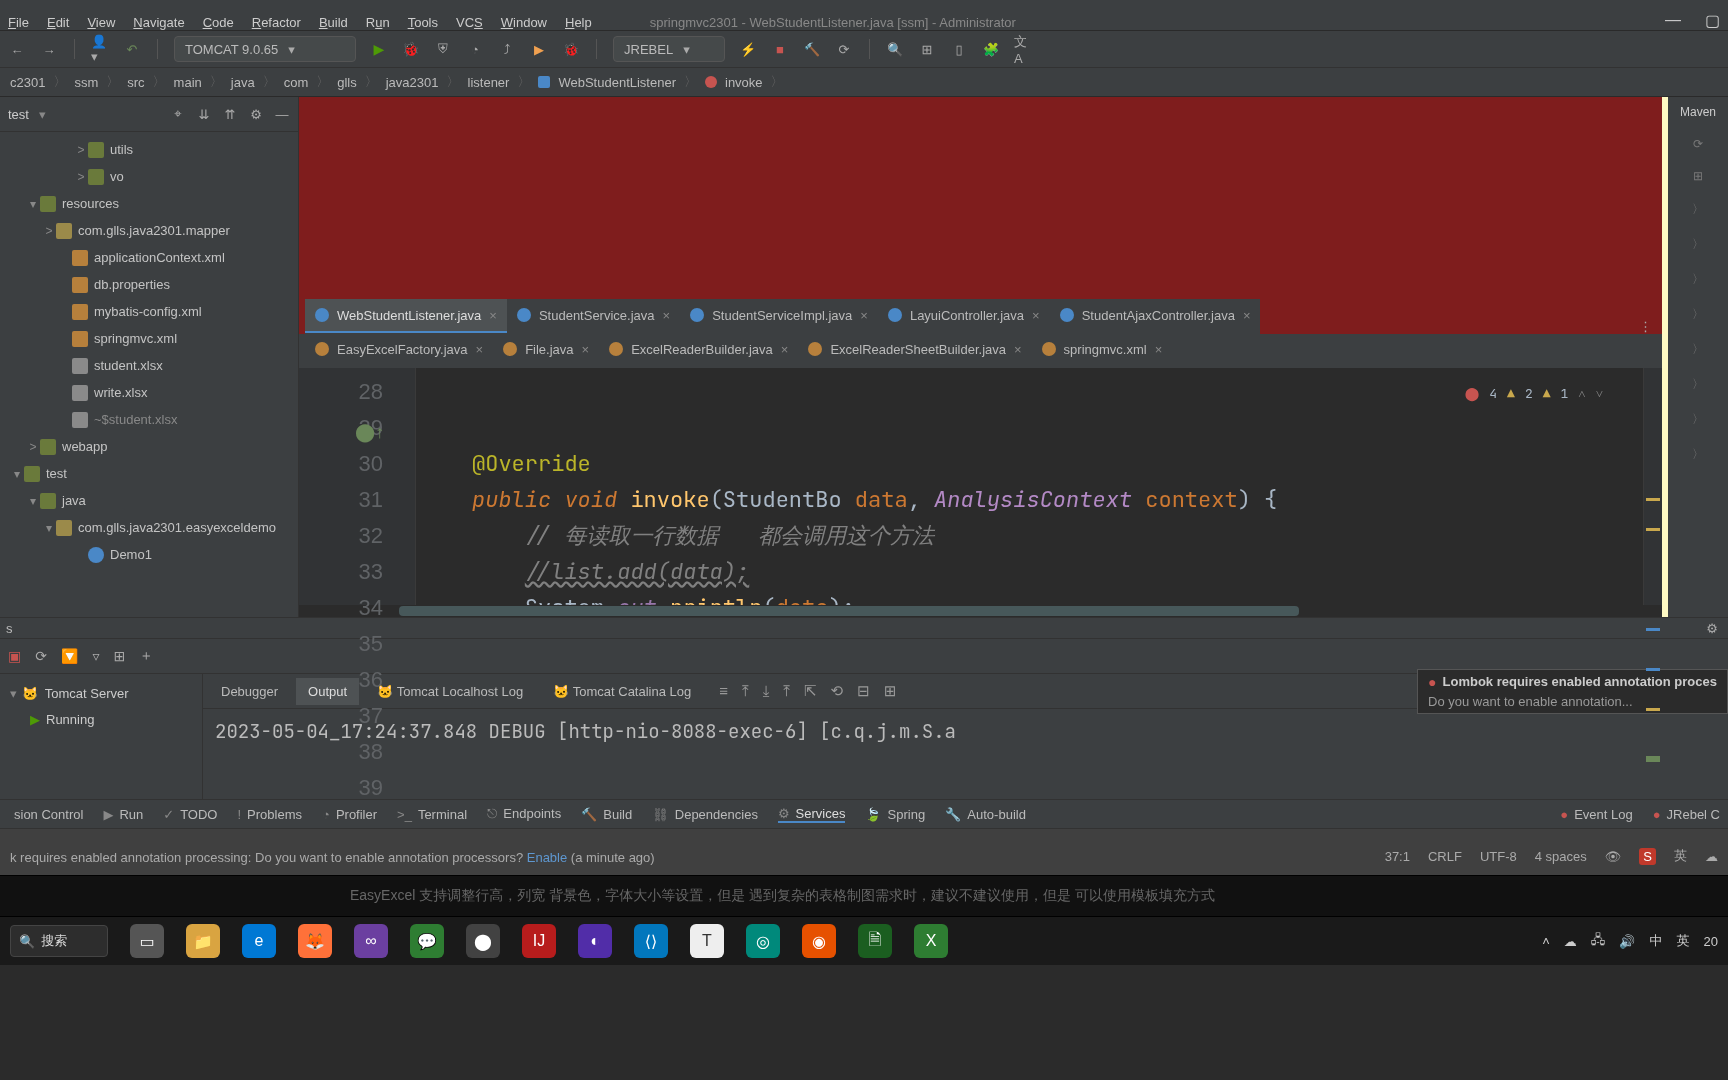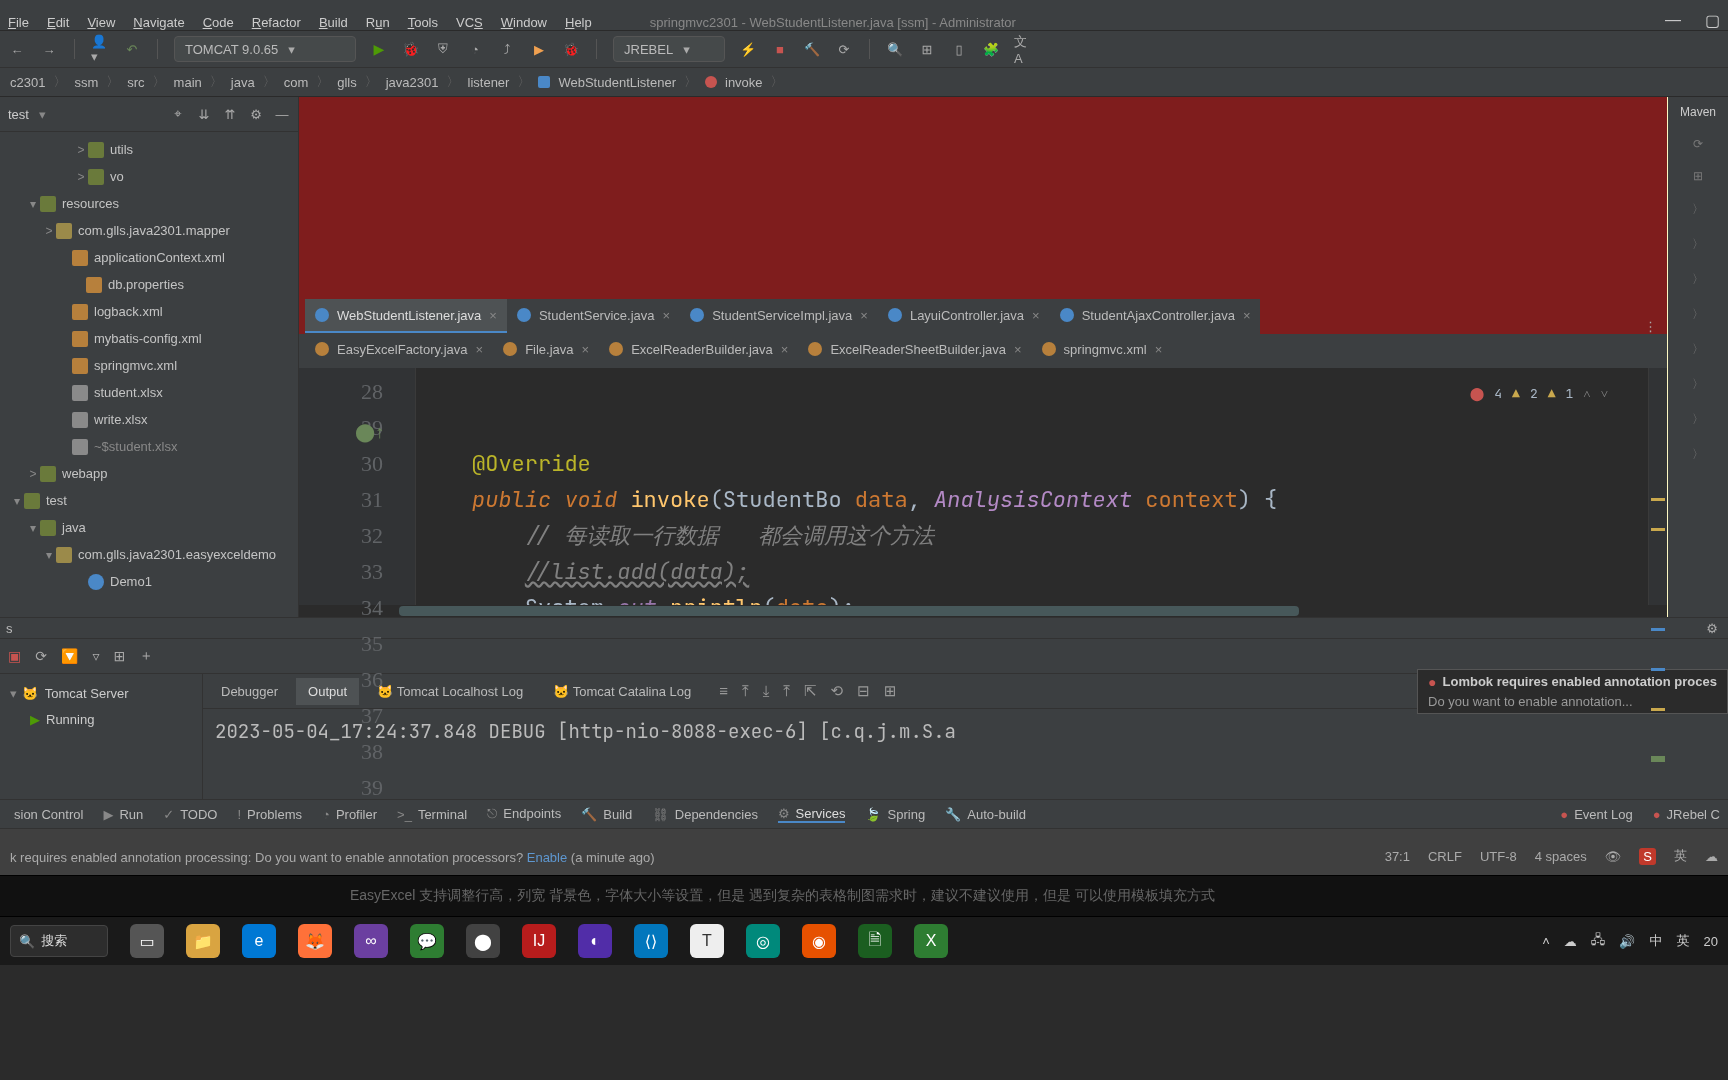--- a/index.html
+++ b/index.html
@@ -44,26 +44,26 @@
   
   .editwrap{flex:1;display:flex;flex-direction:column;background:#2b2b2b;min-width:0}
   .tabrow{display:flex;height:36px;align-items:flex-end;background:#7f1d1d;gap:0;padding-left:6px;flex:1}
   .tab{height:32px;display:flex;align-items:center;padding:0 10px;gap:8px;color:#bbb;background:#3c3f41;border-bottom:3px solid transparent}
   .tab .tico{width:14px;height:14px;border-radius:50%;background:#4a88c7;display:inline-block}
   .tab.active{background:#4e5254;border-bottom-color:#4a88c7;color:#ddd}
   .tab .close{color:#888}
   .tabrow .more{margin-left:auto;color:#aaa;padding-right:10px}
   .tabrow2{display:flex;height:34px;align-items:flex-end;background:#3c3f41;gap:0;padding-left:6px;width:100%}
   
-  .rightcol{width:60px;background:#3c3f41;border-left:1px solid #fef9c3;display:flex;flex-direction:column;align-items:center;gap:18px;padding-top:8px;color:#aaa;font-size:12px}
+  .rightcol{width:60px;background:#3c3f41;border-left:6px solid #fef9c3;display:flex;flex-direction:column;align-items:center;gap:18px;padding-top:8px;color:#aaa;font-size:12px}
   .rightcol .vlabel{writing-mode:horizontal-tb;color:#ccc}
   .rightcol .rchev{color:#777}
   
   .codebox{display:flex;flex:1;position:relative;min-height:0}
-  .gutter{width:84px;background:#313335;text-align:right;padding-right:14px;color:#606366;font-family:Liberation Serif, serif;font-size:22px;line-height:36px;padding-top:6px;position:relative}
+  .gutter{width:84px;background:#313335;text-align:right;padding-right:14px;color:#606366;font-family:Liberation Sans, sans-serif;font-size:22px;line-height:36px;padding-top:6px;position:relative}
   .gutter .marker{position:absolute;left:56px;color:#6a8759;font-size:18px}
   .foldcol{width:18px;background:#313335;border-right:1px solid #3a3a3a}
   .code{flex:1;font-family:"JetBrains Mono",Consolas,monospace;font-size:22px;line-height:36px;padding:6px 0 0 56px;color:#a9b7c6;white-space:pre;position:relative;overflow:hidden}
   .code .kw{color:#cc7832;font-style:italic}
   .code .ann{color:#bbb529}
   .code .cmt{color:#808080;font-style:italic}
   .code .fn{color:#ffc66d}
   .code .fn2{color:#b389c5;font-style:italic}
   .code .fld{color:#9876aa;font-style:italic}
   .code .param{color:#cc7832}
@@ -229,29 +229,24 @@
         <div class="node" style="padding-left: 42px;">
           <span class="exp">&gt;</span>
           <span class="nico pkg"></span>
           <span>com.glls.java2301.mapper</span>
         </div>
         <div class="node" style="padding-left: 58px;">
           <span class="exp"></span>
           <span class="nico xml"></span>
           <span>applicationContext.xml</span>
         </div>
-        <div class="node" style="padding-left: 58px; margin-left: 14px;">
+        <div class="node" style="padding-left: 58px;">
           <span class="exp"></span>
           <span class="nico xml"></span>
           <span>db.properties</span>
-        </div>
-        <div class="node" style="padding-left: 58px;">
-          <span class="exp"></span>
-          <span class="nico xml"></span>
-          <span>logback.xml</span>
         </div>
         <div class="node" style="padding-left: 58px;">
           <span class="exp"></span>
           <span class="nico xml"></span>
           <span>mybatis-config.xml</span>
         </div>
         <div class="node" style="padding-left: 58px;">
           <span class="exp"></span>
           <span class="nico xml"></span>
           <span>springmvc.xml</span>

